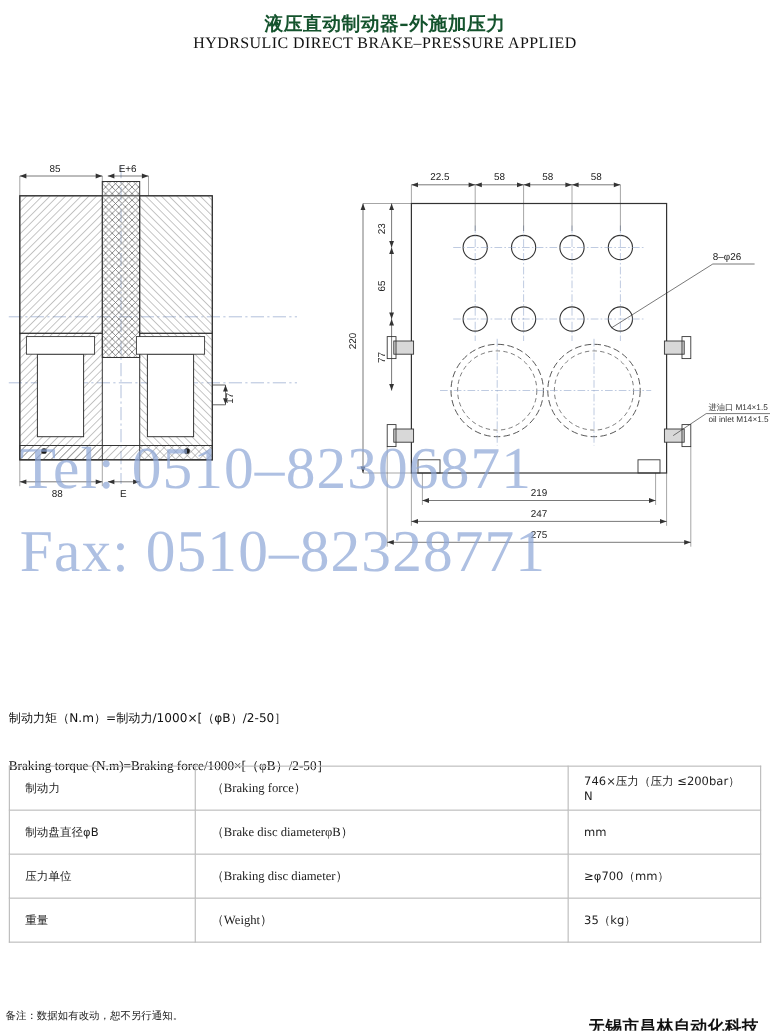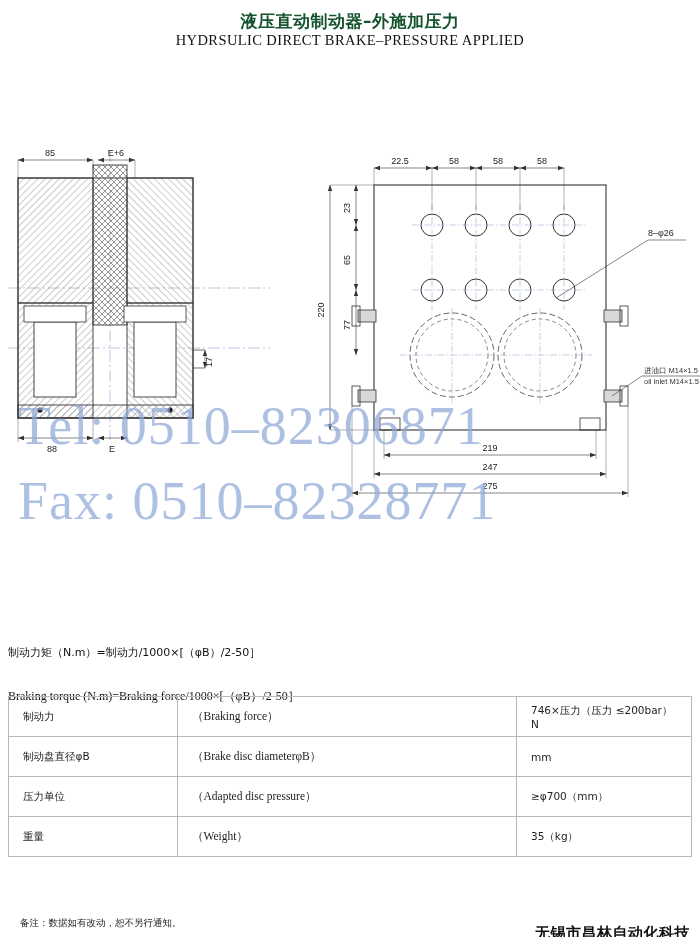--- a/index.html
+++ b/index.html
@@ -90,21 +90,21 @@
     vertical-align: middle;
     color: #1d1d1d;
   }
   .col-cn { width: 140px; font-family: "DejaVu Sans", sans-serif; font-size: 10.5px; }
   .col-en { width: 310px; font-family: "Liberation Serif", serif; font-size: 11.5px; }
   .col-val { font-family: "DejaVu Sans", sans-serif; font-size: 10.5px; }
 
   
   .footnote {
     position: absolute;
-    top: 917px; left: 20px;
+    top: 917px; left: 5px;
     font-family: "DejaVu Sans", sans-serif;
     font-size: 9.5px;
     color: #222;
   }
   
   .company {
     position: absolute;
     top: 924px; right: 10px;
     font-family: "DejaVu Sans", sans-serif;
     font-weight: bold;
@@ -346,21 +346,21 @@
         <td class="col-en">（Braking force）</td>
         <td class="col-val">746×压力（压力 ≤200bar）  N</td>
       </tr>
       <tr>
         <td class="col-cn">制动盘直径φB</td>
         <td class="col-en">（Brake disc diameterφB）</td>
         <td class="col-val">mm</td>
       </tr>
       <tr>
         <td class="col-cn">压力单位</td>
-        <td class="col-en">（Adapted disc pressure）</td>
+        <td class="col-en">（Braking disc diameter）</td>
         <td class="col-val">≥φ700（mm）</td>
       </tr>
       <tr>
         <td class="col-cn">重量</td>
         <td class="col-en">（Weight）</td>
         <td class="col-val">35（kg）</td>
       </tr>
     </tbody>
   </table>
 

